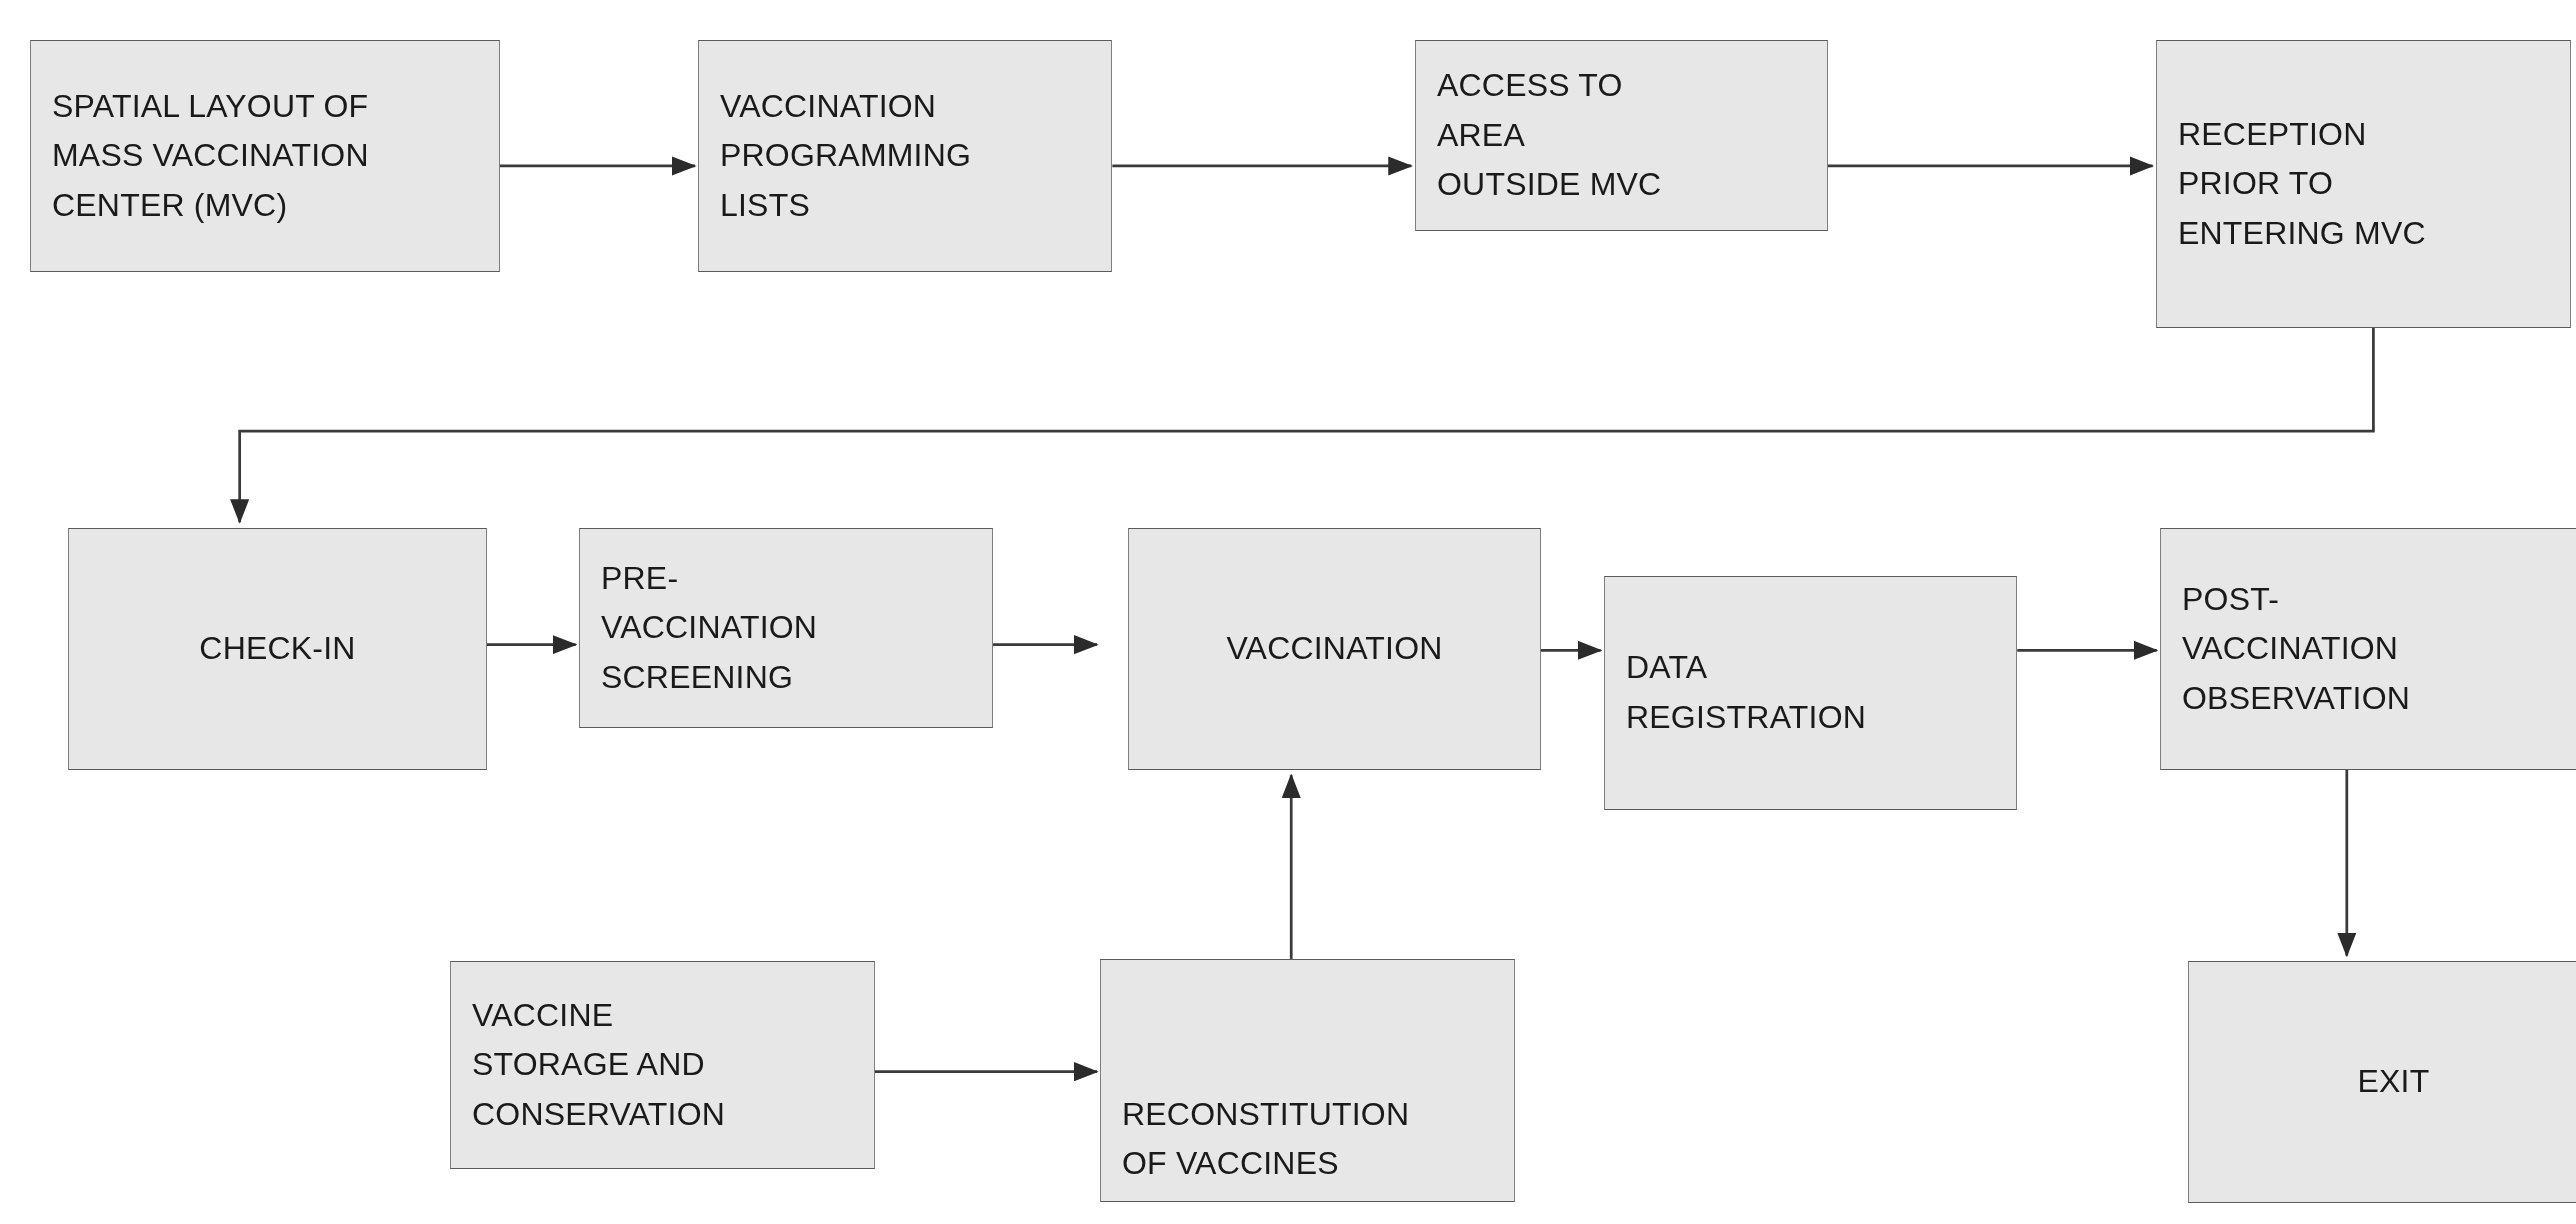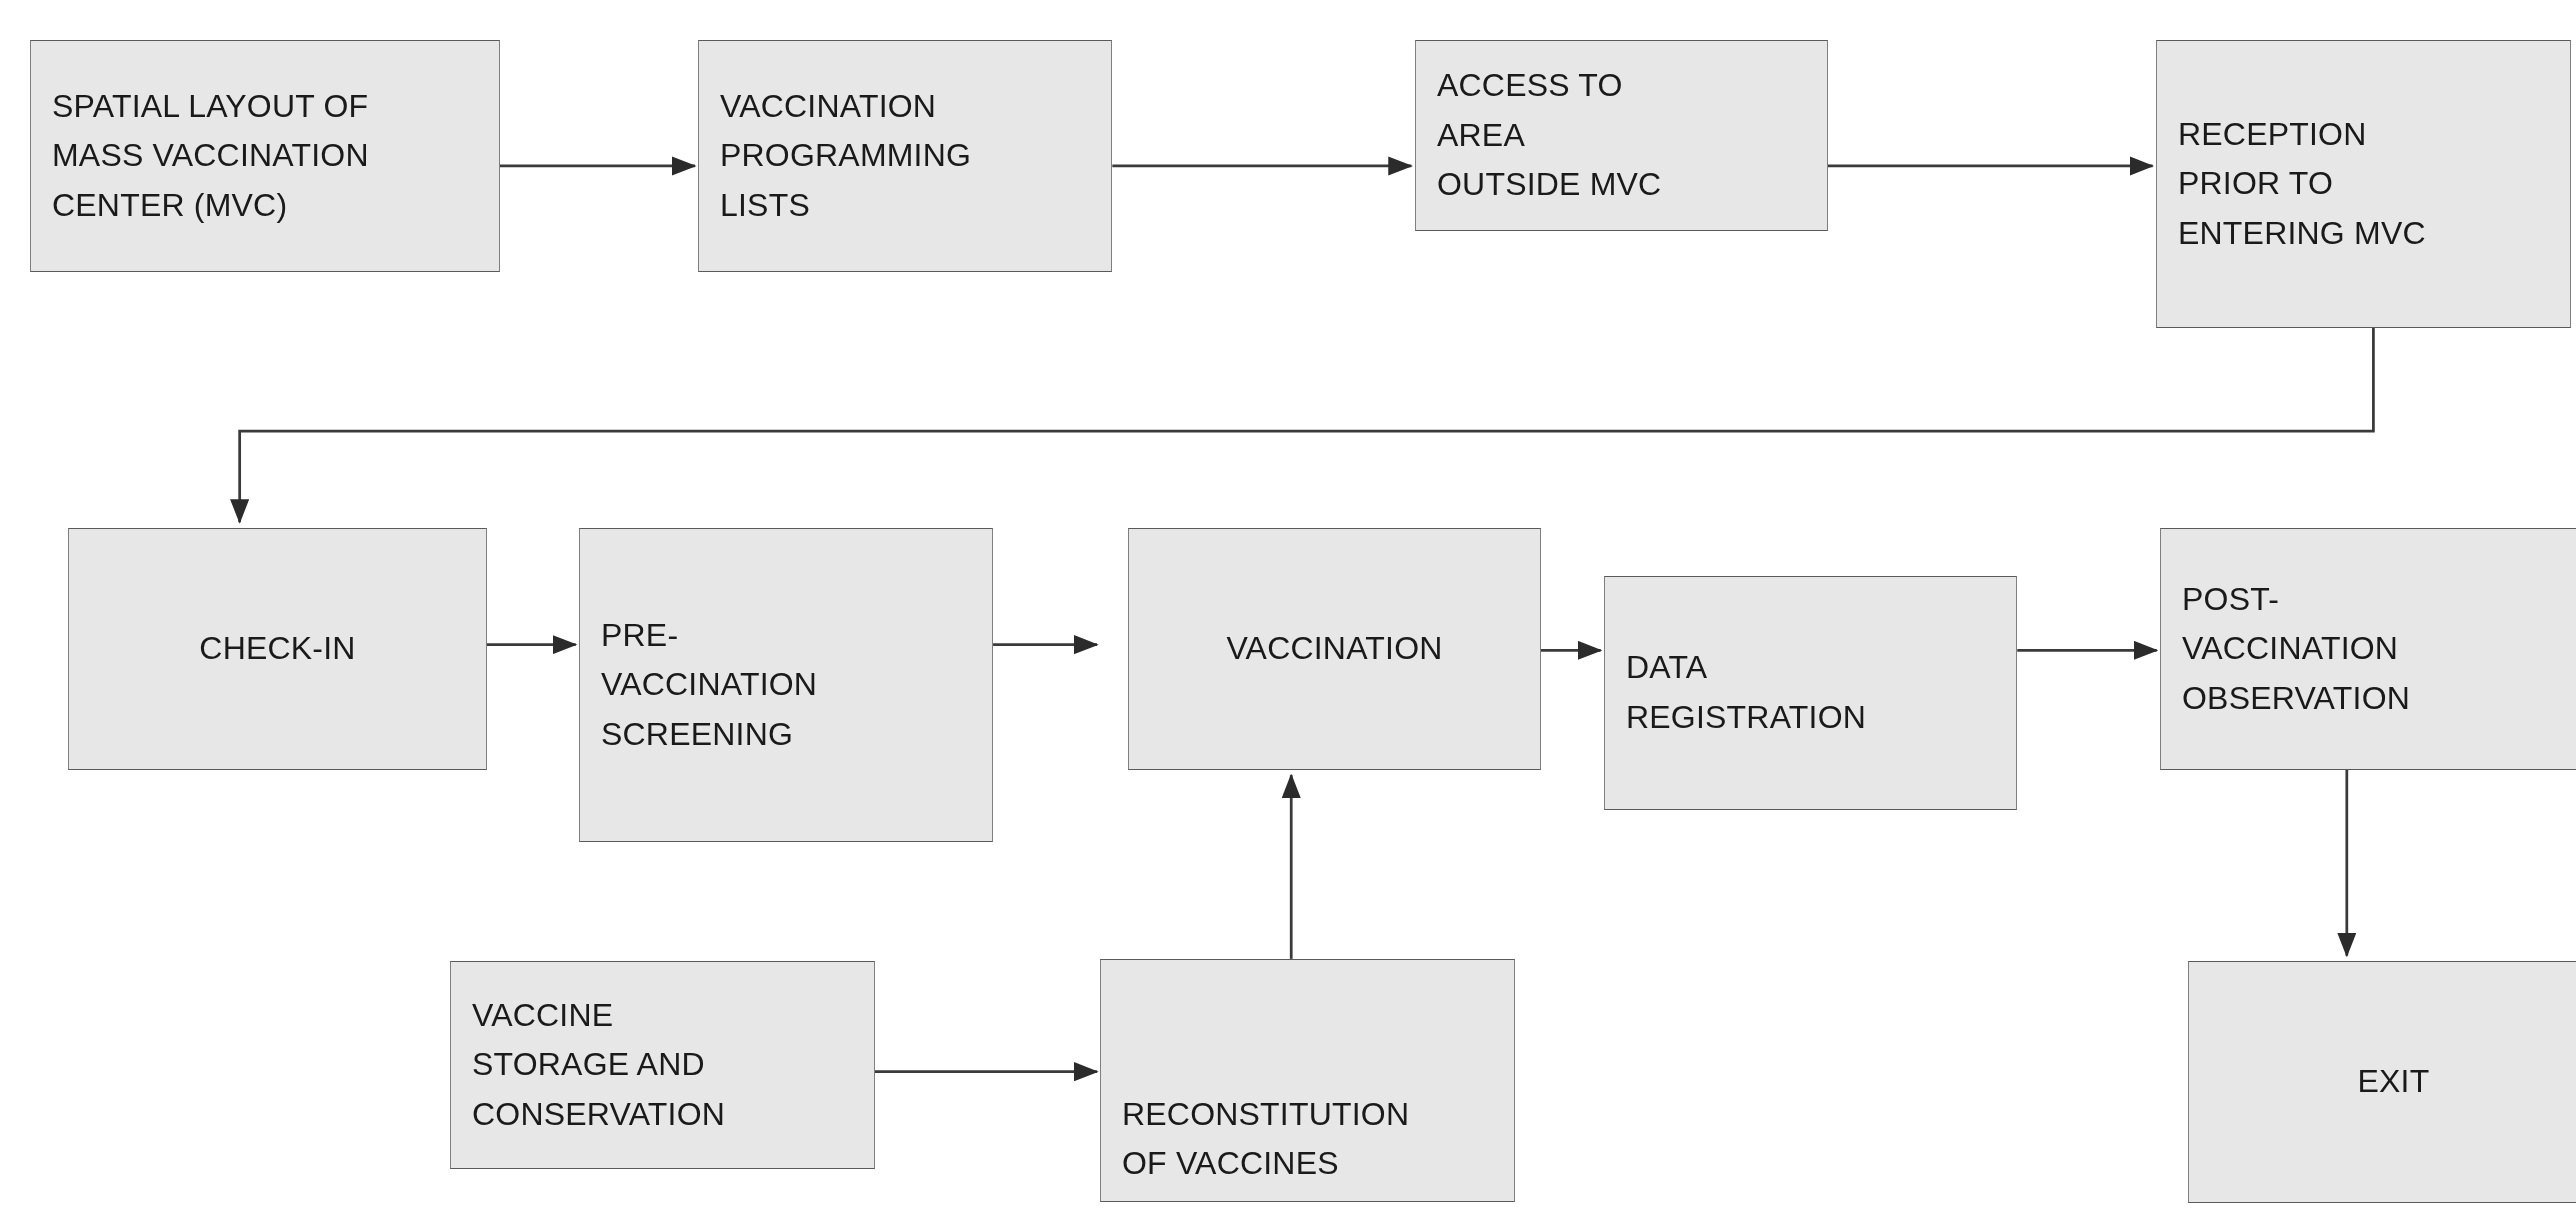--- a/index.html
+++ b/index.html
@@ -56,21 +56,21 @@
       <div class="node left" style="left: 698px; top: 40px; width: 414px; height: 232px;"><span>VACCINATION
 PROGRAMMING
 LISTS</span></div>
       <div class="node left" style="left: 1415px; top: 40px; width: 413px; height: 191px;"><span>ACCESS TO
 AREA
 OUTSIDE MVC</span></div>
       <div class="node left" style="left: 2156px; top: 40px; width: 415px; height: 288px;"><span>RECEPTION
 PRIOR TO
 ENTERING MVC</span></div>
       <div class="node center" style="left: 40px; top: 528px; width: 419px; height: 242px;"><span>CHECK-IN</span></div>
-      <div class="node left" style="left: 579px; top: 528px; width: 414px; height: 314px;"><span>PRE-
+      <div class="node left" style="left: 579px; top: 528px; width: 414px; height: 200px;"><span>PRE-
 VACCINATION
 SCREENING</span></div>
       <div class="node center" style="left: 1100px; top: 528px; width: 413px; height: 242px;"><span>VACCINATION</span></div>
       <div class="node left" style="left: 1604px; top: 536px; width: 413px; height: 234px; margin-top: 40px;"><span>DATA
 REGISTRATION</span></div>
       <div class="node left" style="left: 2160px; top: 528px; width: 482px; height: 242px;"><span>POST-
 VACCINATION
 OBSERVATION</span></div>
       <div class="node left" style="left: 450px; top: 961px; width: 425px; height: 208px;"><span>VACCINE
 STORAGE AND

